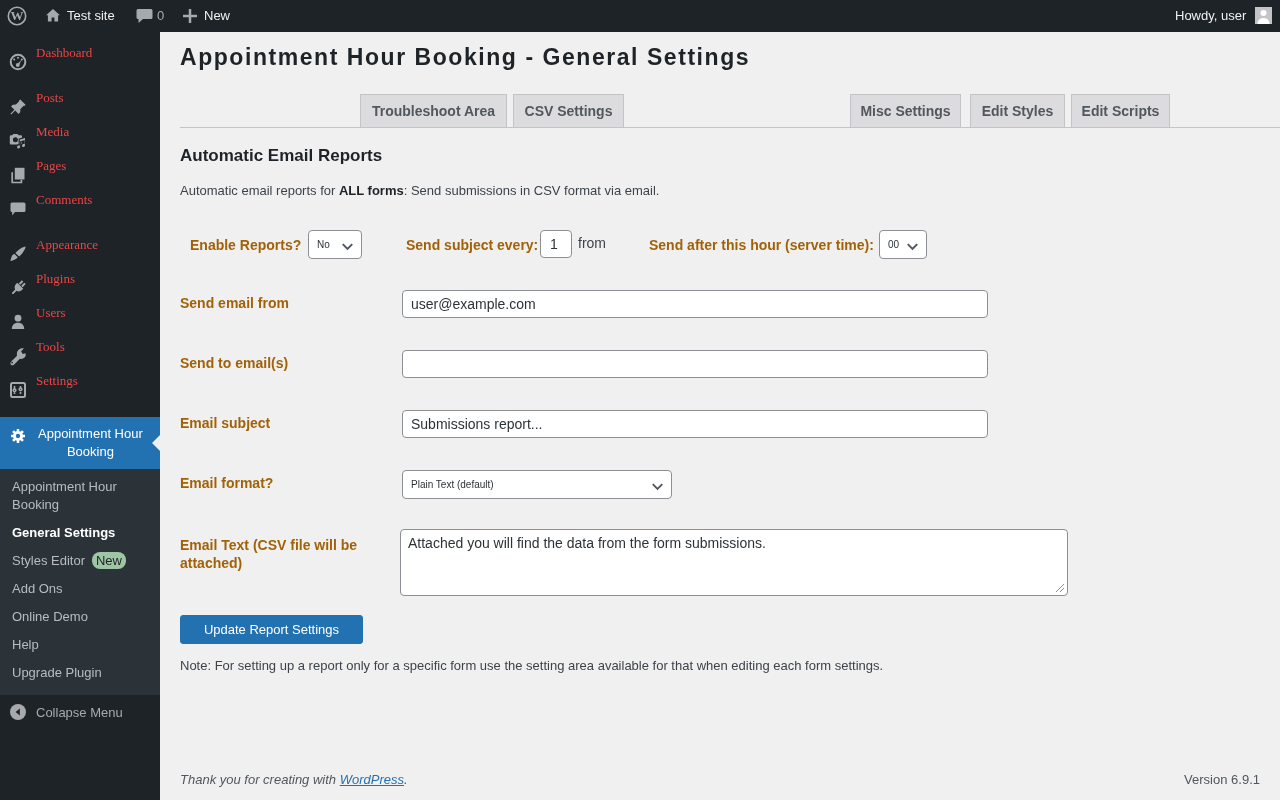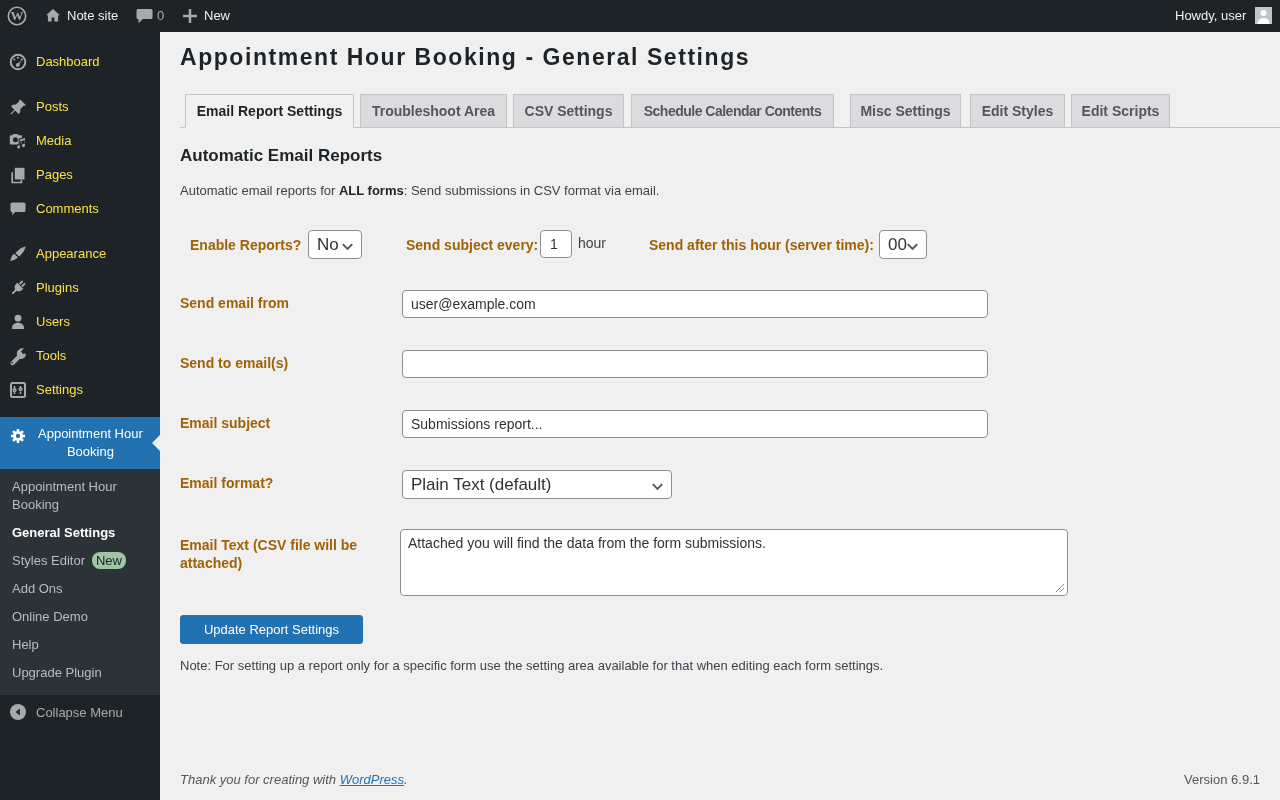--- a/index.html
+++ b/index.html
@@ -10,21 +10,21 @@
   background:#f0f0f1; color:#3c434a; position:relative;
 }
 
 
 #adminbar { position:absolute; top:0; left:0; width:1280px; height:32px; background:#1d2327; color:#f0f0f1; z-index:50; }
 #adminbar .item { position:absolute; top:0; height:32px; line-height:32px; white-space:nowrap; }
 #adminbar svg { display:block; }
 
 
 #sidebar { position:absolute; top:32px; left:0; width:160px; height:768px; background:#1d2327; z-index:40; }
-.mi { display:flex; align-items:center; height:34px; color:#fde047; }
+.mi { display:flex; height:34px; color:#ef4444;font-family:Liberation Serif, serif; }
 .mi .ico { width:36px; display:flex; justify-content:center; align-items:center; flex:none; }
 .mi .lbl { font-size:13px; }
 .msep { height:11px; }
 #ahb { position:relative; display:flex; align-items:flex-start; background:#2271b1; color:#ffffff; padding:8px 0; min-height:52px;text-align:center; }
 #ahb .ico { width:36px; display:flex; justify-content:center; padding-top:1px; flex:none; }
 #ahb .lbl { font-size:13px; line-height:18px; padding-left:2px; }
 #ahb:after { content:""; position:absolute; right:0; top:50%; margin-top:-8px; border:8px solid transparent; border-right-color:#f0f0f1; }
 #submenu { background:#2c3338; padding:4px 0 8px; }
 #submenu a { display:block; padding:5px 12px; font-size:13px; line-height:18px; color:#b8bcc0; }
 #submenu a.cur { color:#fff; font-weight:bold; }
@@ -34,21 +34,21 @@
 
 
 h1.pagetitle { position:absolute; left:180px; top:43.5px; margin:0; font-size:23px; font-weight:700; color:#1d2327; line-height:27px; letter-spacing:1.55px;text-align:right; }
 #tabwrap { position:absolute; left:180px; top:94px; width:1100px; height:34px; border-bottom:1px solid #c3c4c7; }
 .tab { position:absolute; top:0; height:34px; border:1px solid #c3c4c7; background:#dcdcde; color:#50575e; font-size:14px; font-weight:700; line-height:20px; padding-top:6px; text-align:center; }
 .tab.active { background:#f0f0f1; border-bottom-color:#f0f0f1; color:#1d2327; }
 h2.sec { position:absolute; left:180px; top:146px; margin:0; font-size:17px; font-weight:700; color:#1d2327; line-height:19px; }
 .para { position:absolute; left:180px; margin:0; font-size:13px; color:#3c434a; line-height:17px; }
 .flabel { position:absolute; font-weight:700; color:#a16207; font-size:14px; line-height:18px; }
 .tinput { position:absolute; background:#fff; border:1px solid #8c8f94; border-radius:4px; height:28px; font-size:14px; color:#2c3338; line-height:26px; padding:0 8px; white-space:nowrap; overflow:hidden; }
-.tsel { position:absolute; background:#fff; border:1px solid #8c8f94; border-radius:4px; height:29px; font-size:17px; color:#2c3338; line-height:27px; padding:0 8px; }
+.tsel { position:absolute; background:#fff; border:1px solid #8c8f94; border-radius:4px; height:29px; font-size:10px; color:#2c3338; line-height:27px; padding:0 8px; }
 .tsel svg { position:absolute; right:7px; top:50%; margin-top:-5px; }
 #bigta { position:absolute; left:400px; top:529px; width:668px; height:67px; background:#fff; border:1px solid #8c8f94; border-radius:4px; font-size:14px; color:#2c3338; padding:4px 7px; line-height:18px; }
 #updbtn { position:absolute; left:180px; top:615px; width:183px; height:29px; background:#2271b1; border:1px solid #2271b1; border-radius:3px; color:#fff; font-size:13px; text-align:center; line-height:27px; }
 #footleft { position:absolute; left:180px; top:772px; font-style:italic; color:#50575e; font-size:13px; }
 #footleft a { color:#2271b1; text-decoration:underline; }
 #footright { position:absolute; right:20px; top:772px; color:#50575e; font-size:13px; }
 </style>
 </head>
 <body>
 
@@ -57,21 +57,21 @@
     <svg width="20" height="20" viewBox="0 0 20 20">
         <circle cx="10" cy="10" r="8.7" fill="none" stroke="#a7aaad" stroke-width="1.6"></circle>
         <text x="10" y="14.3" text-anchor="middle" font-family="Liberation Serif" font-size="13" font-weight="bold" fill="#a7aaad">W</text>
       </svg>
   </div>
   <div class="item" style="left:46px;top:9px;height:14px;">
     <svg width="14" height="13" viewBox="0 0 15 14">
         <path d="M7.5 0 L0 6.8 H2 V13.5 H6 V9.2 H9 V13.5 H13 V6.8 H15 Z" fill="#a7aaad"></path>
       </svg>
   </div>
-  <div class="item" style="left:67px;">Note site</div>
+  <div class="item" style="left:67px;">Test site</div>
   <div class="item" style="left:136px;top:8px;height:16px;">
     <svg width="17" height="16" viewBox="0 0 17 16">
         <path d="M2 1 h13 a1.5 1.5 0 0 1 1.5 1.5 v7 a1.5 1.5 0 0 1 -1.5 1.5 h-8 l-4.5 4 v-4 h-0.5 a1.5 1.5 0 0 1 -1.5 -1.5 v-7 A1.5 1.5 0 0 1 2 1 Z" fill="#a7aaad"></path>
       </svg>
   </div>
   <div class="item" style="left:157px;color:#a7aaad;">0</div>
   <div class="item" style="left:183px;top:9px;height:14px;">
     <svg width="14" height="14" viewBox="0 0 14 14">
         <path d="M5.75 0 h2.5 v5.75 H14 v2.5 H8.25 V14 h-2.5 V8.25 H0 v-2.5 h5.75 Z" fill="#a7aaad"></path>
       </svg>
@@ -226,39 +226,37 @@
           <path d="M9.8 4.6 L5.6 8 l4.2 3.4 Z" fill="#1d2327"></path>
         </svg>
       </span>
     <span class="lbl">Collapse Menu</span>
   </div>
 </div>
 
 <h1 class="pagetitle">Appointment Hour Booking - General Settings</h1>
 
 <div id="tabwrap">
-  <span class="tab active" style="left:5px;width:169px;">Email Report Settings</span>
     <span class="tab" style="left:180px;width:147px;">Troubleshoot Area</span>
     <span class="tab" style="left:333px;width:111px;">CSV Settings</span>
-    <span class="tab" style="left:451px;width:203px;letter-spacing:-0.5px;">Schedule Calendar Contents</span>
     <span class="tab" style="left:670px;width:111px;">Misc Settings</span>
     <span class="tab" style="left:790px;width:95px;">Edit Styles</span>
     <span class="tab" style="left:891px;width:99px;">Edit Scripts</span>
 </div>
 
 <h2 class="sec">Automatic Email Reports</h2>
 <p class="para" style="top:182px;">Automatic email reports for <b style="color:#1d2327;">ALL forms</b>: Send submissions in CSV format via email.</p>
 
 <div class="flabel" style="left:190px;top:235.5px;">Enable Reports?</div>
 <div class="tsel" style="left:308px;top:230px;width:54px;">No<svg width="13" height="13" viewBox="0 0 11 11">
       <path d="M1.5 3.5 L5.5 7.5 L9.5 3.5" fill="none" stroke="#50575e" stroke-width="1.7"></path>
     </svg></div>
 <div class="flabel" style="left:406px;top:235.5px;">Send subject every:</div>
 <div class="tinput" style="left:540px;top:230px;width:32px;padding:0 0 0 9px;">1</div>
-<div class="para" style="left:578px;top:235px;font-size:14px;">hour</div>
+<div class="para" style="left:578px;top:235px;font-size:14px;">from</div>
 <div class="flabel" style="left:649px;top:235.5px;">Send after this hour (server time):</div>
 <div class="tsel" style="left:879px;top:230px;width:48px;">00<svg width="13" height="13" viewBox="0 0 11 11">
       <path d="M1.5 3.5 L5.5 7.5 L9.5 3.5" fill="none" stroke="#50575e" stroke-width="1.7"></path>
     </svg></div>
 
 <div class="flabel" style="left:180px;top:293.5px;">Send email from</div>
 <div class="tinput" style="left:402px;top:290px;width:586px;">user@example.com</div>
 
 <div class="flabel" style="left:180px;top:353.5px;">Send to email(s)</div>
 <div class="tinput" style="left:402px;top:350px;width:586px;"></div>

